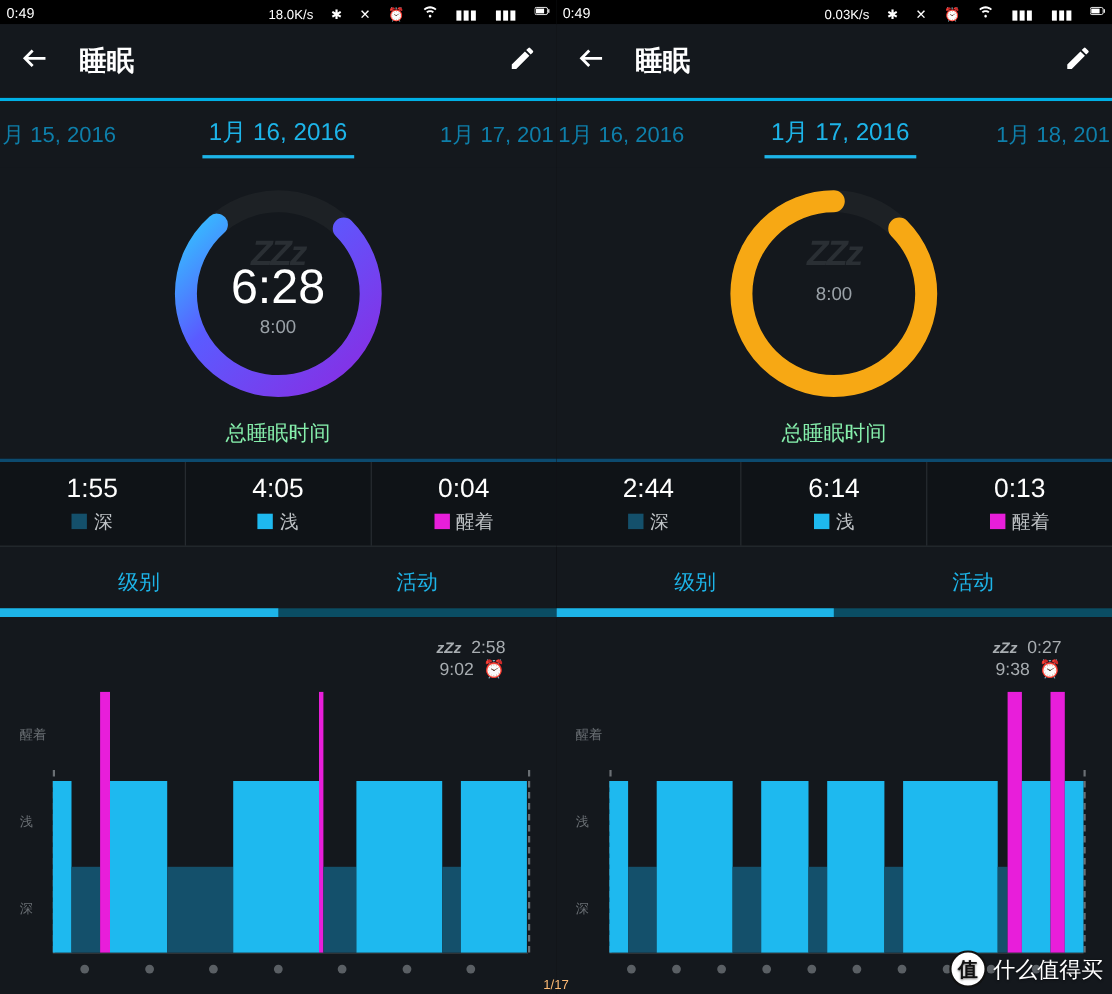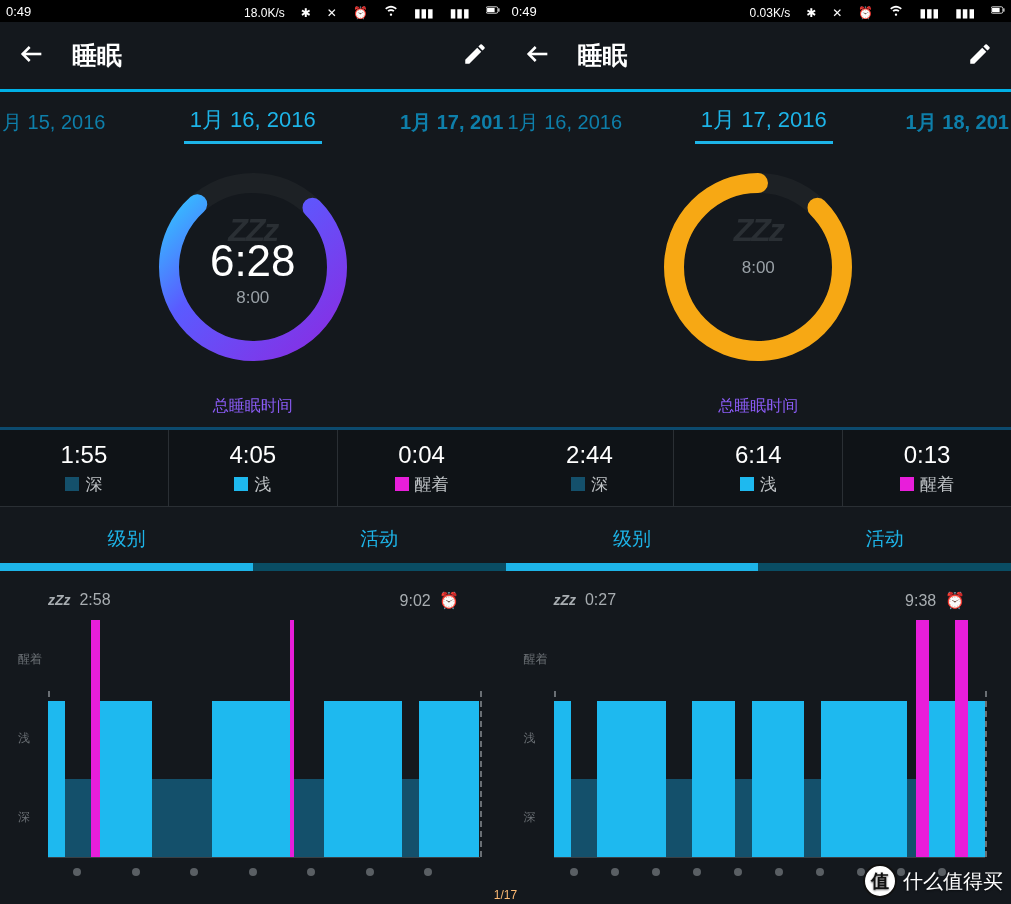--- a/index.html
+++ b/index.html
@@ -47,32 +47,32 @@
   .date-row {
     display: flex;
     justify-content: space-between;
     align-items: center;
     height: 60px;
     padding: 0 0;
     background: #14181d;
   }
   .date-item { color: #0e7faa; font-size: 20px; white-space: nowrap; overflow: hidden; }
   .date-item.left { text-align: left; padding-left: 2px; max-width: 120px; }
-  .date-item.right { text-align: left; padding-right: 2px; max-width: 120px; font-weight: bold; }
+  .date-item.right { text-align: left; padding-right: 2px; max-width: 120px; }
   .date-item.center { color: #1db4e8; font-size: 22px; font-weight: 500; border-bottom: 3px solid #1db4e8; padding: 4px 6px 6px; }
 
   
   .ring-section { display: flex; flex-direction: column; align-items: center; background: #14181d; padding: 10px 0 10px; }
   .ring-wrap { position: relative; width: 210px; height: 210px; }
   .ring-svg { width: 210px; height: 210px; transform: rotate(-90deg); }
   .ring-text { position: absolute; top: 0; left: 0; width: 100%; height: 100%; display: flex; flex-direction: column; align-items: center; justify-content: center; }
   .ring-zzz { color: #2a2f34; font-size: 32px; font-weight: 800; letter-spacing: -2px; font-style: italic; position: absolute; top: 50px; }
   .ring-main { font-size: 44px; color: #fff; margin-top: 10px; }
   .ring-sub { font-size: 17px; color: #9aa1a7; margin-top: 2px; }
-  .total-label { color: #8b5cf6; font-size: 16px; margin-top: 24px; }
+  .total-label { color: #86efac; font-size: 19px; margin-top: 9px; }
 
   
   .breakdown {
     display: flex;
     height: 80px;
     background: #0f1317;
     border-top: 3px solid #0c4a6e;
     border-bottom: 1px solid #2a2f34;
   }
   .bd-cell {
@@ -90,21 +90,21 @@
   .bd-label { font-size: 17px; color: #bfc3c6; }
 
   
   .tabs { display: flex; height: 64px; position: relative; }
   .tab { flex: 1; display: flex; align-items: center; justify-content: center; font-size: 19px; color: #1db4e8; cursor: pointer; }
   .tab-underline { position: absolute; bottom: 0; left: 0; width: 100%; height: 8px; background: #0a4d64; }
   .tab-underline-active { position: absolute; bottom: 0; left: 0; width: 50%; height: 8px; background: #1db4e8; }
 
   
   .chart-section { flex: 1; background: #14181d; padding: 20px 18px 4px; position: relative; }
-  .chart-times { display: flex; justify-content: space-between; align-items: flex-start; font-size: 16px; color: #a8adb1; margin-bottom: 10px; padding: 0 28px 0 30px; }
+  .chart-times { display: flex; justify-content: space-between; align-items: flex-end; font-size: 16px; color: #a8adb1; margin-bottom: 10px; padding: 0 28px 0 30px; flex-direction: column; }
   .chart-times .zzz-small { font-style: italic; font-weight: 700; font-size: 14px; color: #a8adb1;}
   .chart-area { position: relative; height: 238px; border-bottom: 1px solid #3a3f44; margin-left: 30px; margin-right: 8px; }
   .y-labels { position: absolute; left: -30px; top: 0; height: 100%; display: flex; flex-direction: column; justify-content: space-around; font-size: 12px; color: #6a6f74; }
   .chart-bars { position: absolute; left: 0; bottom: 0; width: 100%; height: 100%; }
   .dashline { position: absolute; bottom: 0; width: 0; border-left: 2px dashed #6a6f74; }
   .bar { position: absolute; bottom: 0; }
   .dots { display: flex; justify-content: space-around; padding: 10px 30px 0; }
   .dot { width: 8px; height: 8px; border-radius: 50%; background: #5a5f64; }
 
   

